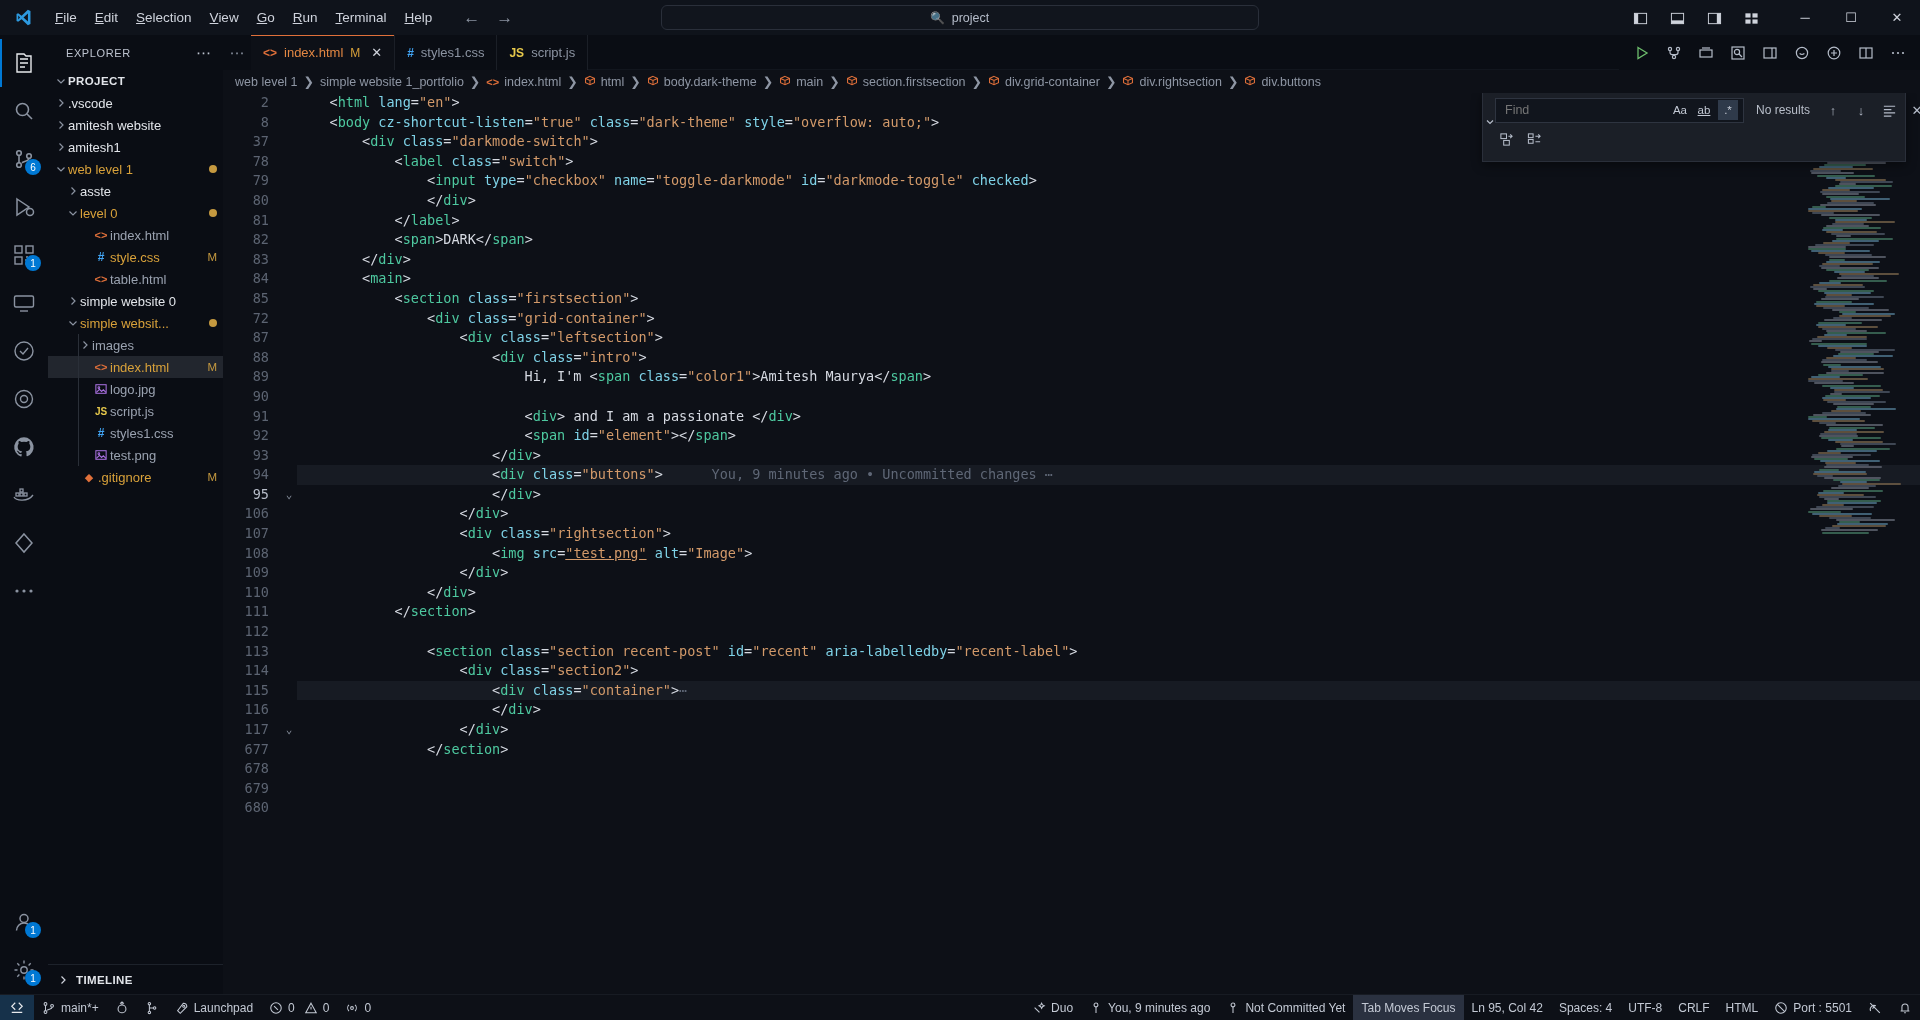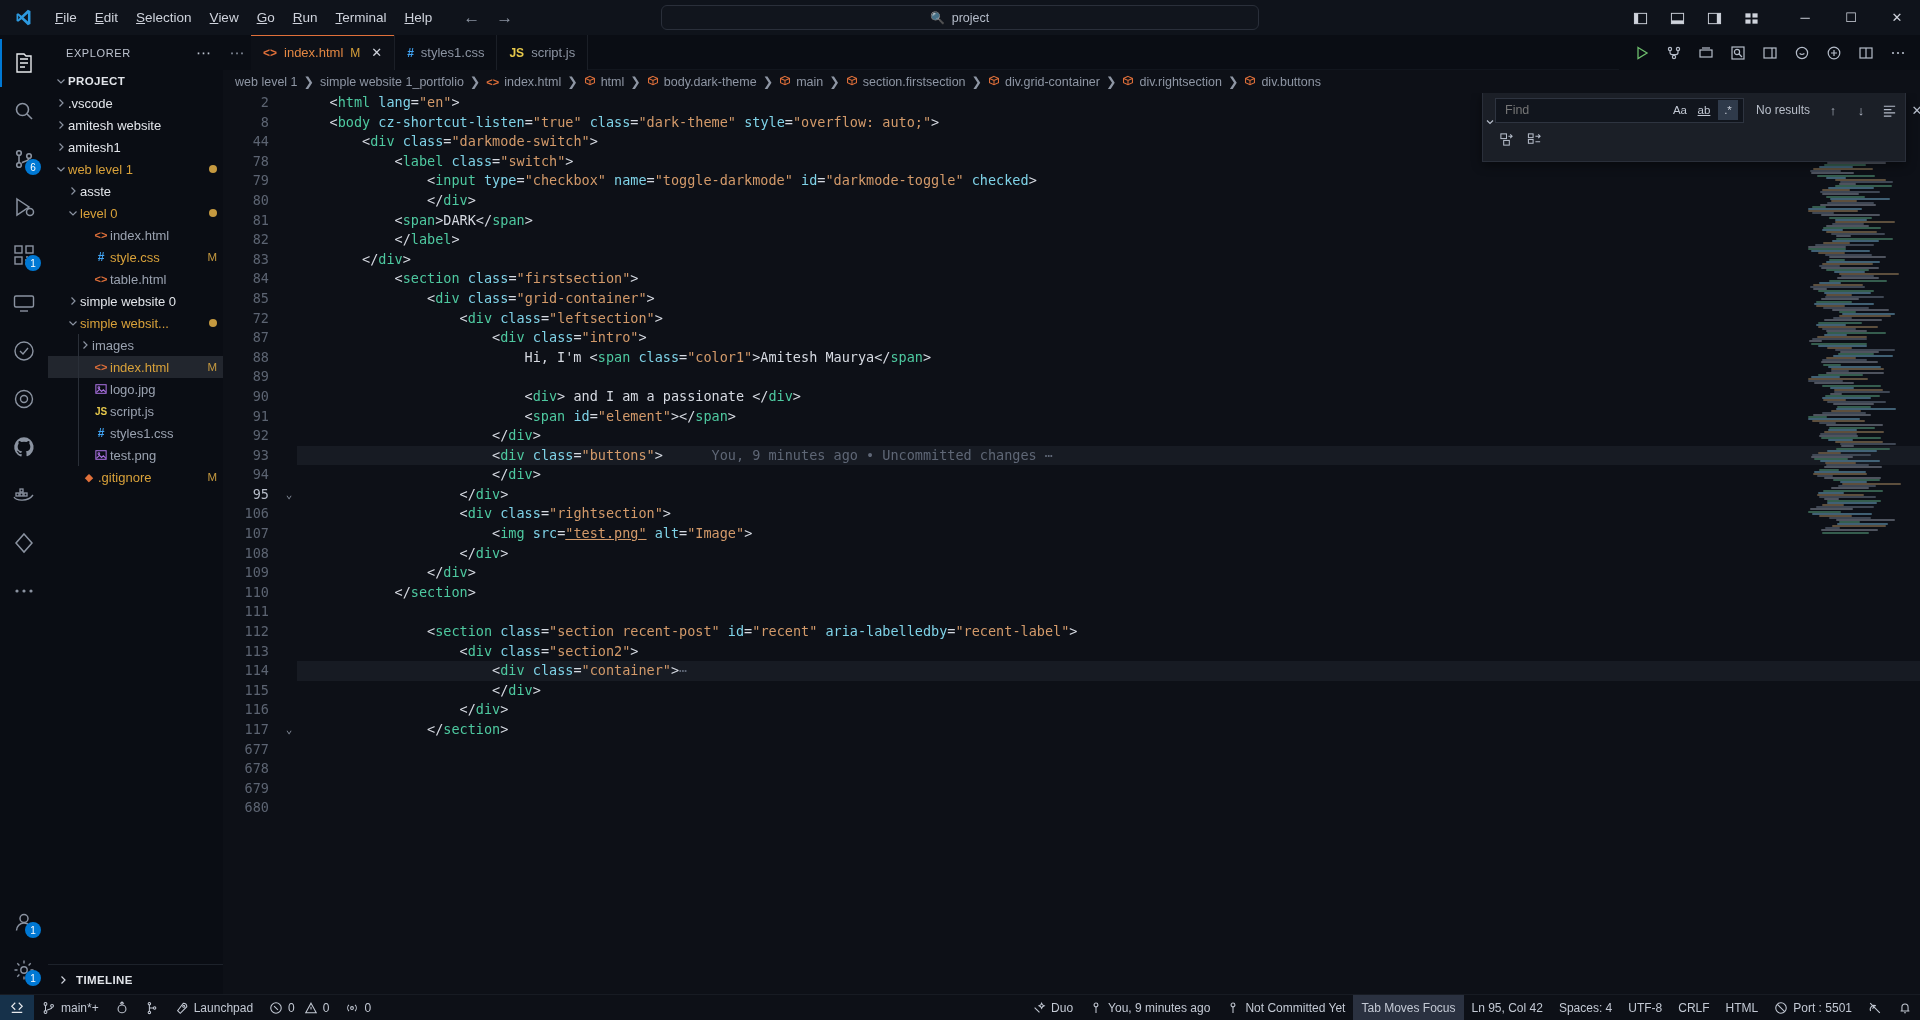--- a/index.html
+++ b/index.html
@@ -714,21 +714,21 @@
                 <path d="M1.8 4L7 6.4 12.2 4M7 6.4v5"></path>
               </svg></span>
             <span>div.buttons</span>
           </span>
         </div>
 
       <div class="code-wrap">
         <div class="gutter" id="gutter">
             <div class="ln">2</div>
             <div class="ln">8</div>
-            <div class="ln">44</div>
+            <div class="ln">37</div>
             <div class="ln">78</div>
             <div class="ln">79</div>
             <div class="ln">80</div>
             <div class="ln">81</div>
             <div class="ln">82</div>
             <div class="ln">83</div>
             <div class="ln">84</div>
             <div class="ln">85</div>
             <div class="ln">72</div>
             <div class="ln">87</div>
@@ -796,23 +796,24 @@
             <div class="fc"></div>
             <div class="fc"></div>
           </div>
         <div class="codelines" id="codelines">
             <div class="cl">&nbsp;&nbsp;&nbsp;&nbsp;<span class="t-punct" style="">&lt;</span><span class="t-tag" style="">html</span><span class="t-txt" style=""> </span><span class="t-attr" style="">lang</span><span class="t-punct" style="">=</span><span class="t-str" style="">"en"</span><span class="t-punct" style="">&gt;</span></div>
             <div class="cl">&nbsp;&nbsp;&nbsp;&nbsp;<span class="t-punct" style="">&lt;</span><span class="t-tag" style="">body</span><span class="t-txt" style=""> </span><span class="t-attr" style="">cz-shortcut-listen</span><span class="t-punct" style="">=</span><span class="t-str" style="">"true"</span><span class="t-txt" style=""> </span><span class="t-attr" style="">class</span><span class="t-punct" style="">=</span><span class="t-str" style="">"dark-theme"</span><span class="t-txt" style=""> </span><span class="t-attr" style="">style</span><span class="t-punct" style="">=</span><span class="t-str" style="">"overflow: auto;"</span><span class="t-punct" style="">&gt;</span></div>
             <div class="cl">&nbsp;&nbsp;&nbsp;&nbsp;&nbsp;&nbsp;&nbsp;&nbsp;<span class="t-punct" style="">&lt;</span><span class="t-tag" style="">div</span><span class="t-txt" style=""> </span><span class="t-attr" style="">class</span><span class="t-punct" style="">=</span><span class="t-str" style="">"darkmode-switch"</span><span class="t-punct" style="">&gt;</span></div>
             <div class="cl">&nbsp;&nbsp;&nbsp;&nbsp;&nbsp;&nbsp;&nbsp;&nbsp;&nbsp;&nbsp;&nbsp;&nbsp;<span class="t-punct" style="">&lt;</span><span class="t-tag" style="">label</span><span class="t-txt" style=""> </span><span class="t-attr" style="">class</span><span class="t-punct" style="">=</span><span class="t-str" style="">"switch"</span><span class="t-punct" style="">&gt;</span></div>
             <div class="cl">&nbsp;&nbsp;&nbsp;&nbsp;&nbsp;&nbsp;&nbsp;&nbsp;&nbsp;&nbsp;&nbsp;&nbsp;&nbsp;&nbsp;&nbsp;&nbsp;<span class="t-punct" style="">&lt;</span><span class="t-tag" style="">input</span><span class="t-txt" style=""> </span><span class="t-attr" style="">type</span><span class="t-punct" style="">=</span><span class="t-str" style="">"checkbox"</span><span class="t-txt" style=""> </span><span class="t-attr" style="">name</span><span class="t-punct" style="">=</span><span class="t-str" style="">"toggle-darkmode"</span><span class="t-txt" style=""> </span><span class="t-attr" style="">id</span><span class="t-punct" style="">=</span><span class="t-str" style="">"darkmode-toggle"</span><span class="t-txt" style=""> </span><span class="t-attr" style="">checked</span><span class="t-punct" style="">&gt;</span></div>
             <div class="cl">&nbsp;&nbsp;&nbsp;&nbsp;&nbsp;&nbsp;&nbsp;&nbsp;&nbsp;&nbsp;&nbsp;&nbsp;&nbsp;&nbsp;&nbsp;&nbsp;<span class="t-punct" style="">&lt;/</span><span class="t-tag" style="">div</span><span class="t-punct" style="">&gt;</span></div>
+            <div class="cl">&nbsp;&nbsp;&nbsp;&nbsp;&nbsp;&nbsp;&nbsp;&nbsp;&nbsp;&nbsp;&nbsp;&nbsp;<span class="t-punct" style="">&lt;/</span><span class="t-tag" style="">label</span><span class="t-punct" style="">&gt;</span></div>
             <div class="cl">&nbsp;&nbsp;&nbsp;&nbsp;&nbsp;&nbsp;&nbsp;&nbsp;&nbsp;&nbsp;&nbsp;&nbsp;<span class="t-punct" style="">&lt;</span><span class="t-tag" style="">span</span><span class="t-punct" style="">&gt;</span><span class="t-txt" style="">DARK</span><span class="t-punct" style="">&lt;/</span><span class="t-tag" style="">span</span><span class="t-punct" style="">&gt;</span></div>
-            <div class="cl">&nbsp;&nbsp;&nbsp;&nbsp;&nbsp;&nbsp;&nbsp;&nbsp;&nbsp;&nbsp;&nbsp;&nbsp;<span class="t-punct" style="">&lt;/</span><span class="t-tag" style="">label</span><span class="t-punct" style="">&gt;</span></div>
             <div class="cl">&nbsp;&nbsp;&nbsp;&nbsp;&nbsp;&nbsp;&nbsp;&nbsp;<span class="t-punct" style="">&lt;/</span><span class="t-tag" style="">div</span><span class="t-punct" style="">&gt;</span></div>
+            <div class="cl">&nbsp;&nbsp;&nbsp;&nbsp;&nbsp;&nbsp;&nbsp;&nbsp;<span class="t-punct" style="">&lt;</span><span class="t-tag" style="">main</span><span class="t-punct" style="">&gt;</span></div>
             <div class="cl">&nbsp;&nbsp;&nbsp;&nbsp;&nbsp;&nbsp;&nbsp;&nbsp;&nbsp;&nbsp;&nbsp;&nbsp;<span class="t-punct" style="">&lt;</span><span class="t-tag" style="">section</span><span class="t-txt" style=""> </span><span class="t-attr" style="">class</span><span class="t-punct" style="">=</span><span class="t-str" style="">"firstsection"</span><span class="t-punct" style="">&gt;</span></div>
             <div class="cl">&nbsp;&nbsp;&nbsp;&nbsp;&nbsp;&nbsp;&nbsp;&nbsp;&nbsp;&nbsp;&nbsp;&nbsp;&nbsp;&nbsp;&nbsp;&nbsp;<span class="t-punct" style="">&lt;</span><span class="t-tag" style="">div</span><span class="t-txt" style=""> </span><span class="t-attr" style="">class</span><span class="t-punct" style="">=</span><span class="t-str" style="">"grid-container"</span><span class="t-punct" style="">&gt;</span></div>
             <div class="cl">&nbsp;&nbsp;&nbsp;&nbsp;&nbsp;&nbsp;&nbsp;&nbsp;&nbsp;&nbsp;&nbsp;&nbsp;&nbsp;&nbsp;&nbsp;&nbsp;&nbsp;&nbsp;&nbsp;&nbsp;<span class="t-punct" style="">&lt;</span><span class="t-tag" style="">div</span><span class="t-txt" style=""> </span><span class="t-attr" style="">class</span><span class="t-punct" style="">=</span><span class="t-str" style="">"leftsection"</span><span class="t-punct" style="">&gt;</span></div>
             <div class="cl">&nbsp;&nbsp;&nbsp;&nbsp;&nbsp;&nbsp;&nbsp;&nbsp;&nbsp;&nbsp;&nbsp;&nbsp;&nbsp;&nbsp;&nbsp;&nbsp;&nbsp;&nbsp;&nbsp;&nbsp;&nbsp;&nbsp;&nbsp;&nbsp;<span class="t-punct" style="">&lt;</span><span class="t-tag" style="">div</span><span class="t-txt" style=""> </span><span class="t-attr" style="">class</span><span class="t-punct" style="">=</span><span class="t-str" style="">"intro"</span><span class="t-punct" style="">&gt;</span></div>
             <div class="cl">&nbsp;&nbsp;&nbsp;&nbsp;&nbsp;&nbsp;&nbsp;&nbsp;&nbsp;&nbsp;&nbsp;&nbsp;&nbsp;&nbsp;&nbsp;&nbsp;&nbsp;&nbsp;&nbsp;&nbsp;&nbsp;&nbsp;&nbsp;&nbsp;&nbsp;&nbsp;&nbsp;&nbsp;<span class="t-txt" style="">Hi, I'm </span><span class="t-punct" style="">&lt;</span><span class="t-tag" style="">span</span><span class="t-txt" style=""> </span><span class="t-attr" style="">class</span><span class="t-punct" style="">=</span><span class="t-str" style="">"color1"</span><span class="t-punct" style="">&gt;</span><span class="t-txt" style="">Amitesh Maurya</span><span class="t-punct" style="">&lt;/</span><span class="t-tag" style="">span</span><span class="t-punct" style="">&gt;</span></div>
             <div class="cl">&nbsp;</div>
             <div class="cl">&nbsp;&nbsp;&nbsp;&nbsp;&nbsp;&nbsp;&nbsp;&nbsp;&nbsp;&nbsp;&nbsp;&nbsp;&nbsp;&nbsp;&nbsp;&nbsp;&nbsp;&nbsp;&nbsp;&nbsp;&nbsp;&nbsp;&nbsp;&nbsp;&nbsp;&nbsp;&nbsp;&nbsp;<span class="t-punct" style="">&lt;</span><span class="t-tag" style="">div</span><span class="t-punct" style="">&gt;</span><span class="t-txt" style=""> and I am a passionate </span><span class="t-punct" style="">&lt;/</span><span class="t-tag" style="">div</span><span class="t-punct" style="">&gt;</span></div>
             <div class="cl">&nbsp;&nbsp;&nbsp;&nbsp;&nbsp;&nbsp;&nbsp;&nbsp;&nbsp;&nbsp;&nbsp;&nbsp;&nbsp;&nbsp;&nbsp;&nbsp;&nbsp;&nbsp;&nbsp;&nbsp;&nbsp;&nbsp;&nbsp;&nbsp;&nbsp;&nbsp;&nbsp;&nbsp;<span class="t-punct" style="">&lt;</span><span class="t-tag" style="">span</span><span class="t-txt" style=""> </span><span class="t-attr" style="">id</span><span class="t-punct" style="">=</span><span class="t-str" style="">"element"</span><span class="t-punct" style="">&gt;</span><span class="t-punct" style="">&lt;/</span><span class="t-tag" style="">span</span><span class="t-punct" style="">&gt;</span></div>
             <div class="cl">&nbsp;&nbsp;&nbsp;&nbsp;&nbsp;&nbsp;&nbsp;&nbsp;&nbsp;&nbsp;&nbsp;&nbsp;&nbsp;&nbsp;&nbsp;&nbsp;&nbsp;&nbsp;&nbsp;&nbsp;&nbsp;&nbsp;&nbsp;&nbsp;<span class="t-punct" style="">&lt;/</span><span class="t-tag" style="">div</span><span class="t-punct" style="">&gt;</span></div>
             <div class="cl highlight">&nbsp;&nbsp;&nbsp;&nbsp;&nbsp;&nbsp;&nbsp;&nbsp;&nbsp;&nbsp;&nbsp;&nbsp;&nbsp;&nbsp;&nbsp;&nbsp;&nbsp;&nbsp;&nbsp;&nbsp;&nbsp;&nbsp;&nbsp;&nbsp;<span class="t-punct" style="">&lt;</span><span class="t-tag" style="">div</span><span class="t-txt" style=""> </span><span class="t-attr" style="">class</span><span class="t-punct" style="">=</span><span class="t-str" style="">"buttons"</span><span class="t-punct" style="">&gt;</span><span class="t-ghost">&nbsp;&nbsp;&nbsp;&nbsp;&nbsp;&nbsp;You, 9 minutes ago • Uncommitted changes ⋯</span></div>

